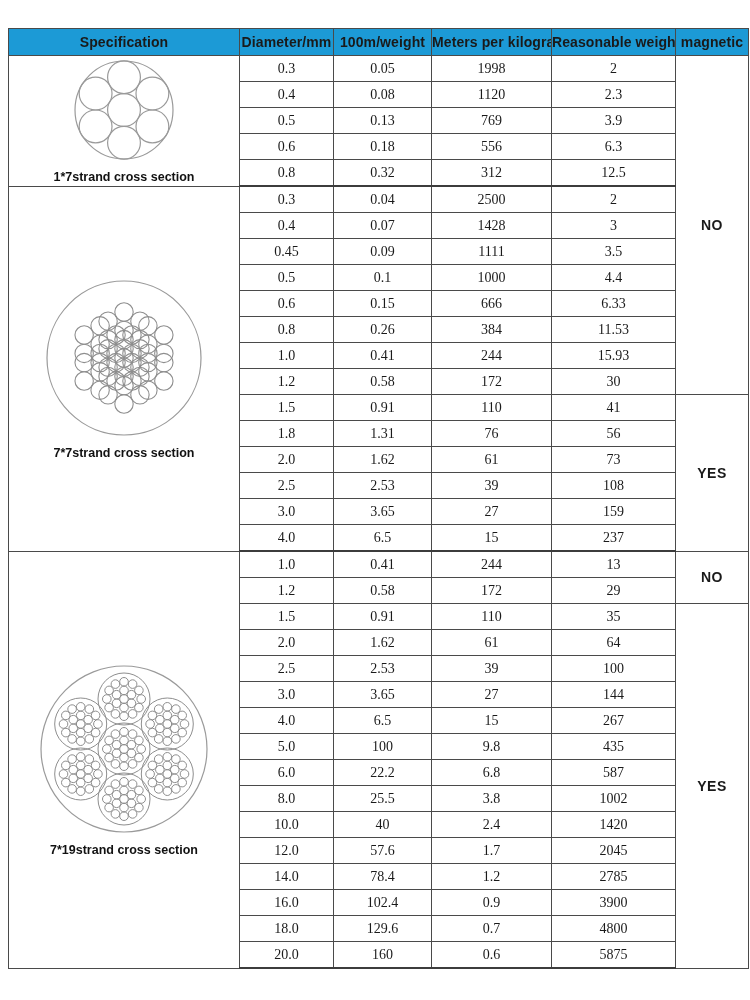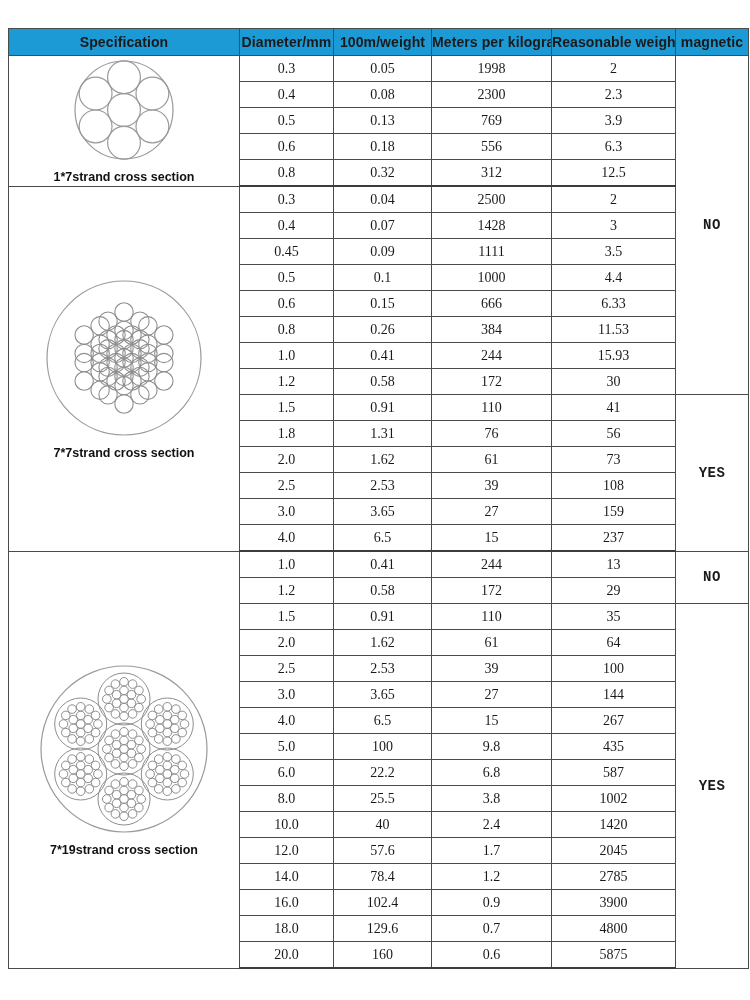--- a/index.html
+++ b/index.html
@@ -70,21 +70,21 @@
     height: 25px;
     line-height: 25px;
     font-size: 14.5px;
     font-family: "Liberation Serif", serif;
   }
 
   
   td.mag {
     font-size: 26px;
     font-weight: bold;
-    font-family: Liberation Mono, monospace;
+    font-family: Liberation Sans, sans-serif;
     color: #000000;
     letter-spacing: 0.5px;
   }
 
   
   td.spec-cell {
     padding: 4px 0 6px 0;
     background: #ffffff;
   }
   .spec-inner {
@@ -154,21 +154,21 @@
             </td>
             <td class="num">0.3</td>
             <td class="num">0.05</td>
             <td class="num">1998</td>
             <td class="num">2</td>
             <td class="mag" rowspan="13">NO</td>
           </tr>
           <tr>
             <td class="num">0.4</td>
             <td class="num">0.08</td>
-            <td class="num">2300</td>
+            <td class="num">1120</td>
             <td class="num">2.3</td>
           </tr>
           <tr>
             <td class="num">0.5</td>
             <td class="num">0.13</td>
             <td class="num">769</td>
             <td class="num">3.9</td>
           </tr>
           <tr>
             <td class="num">0.6</td>

